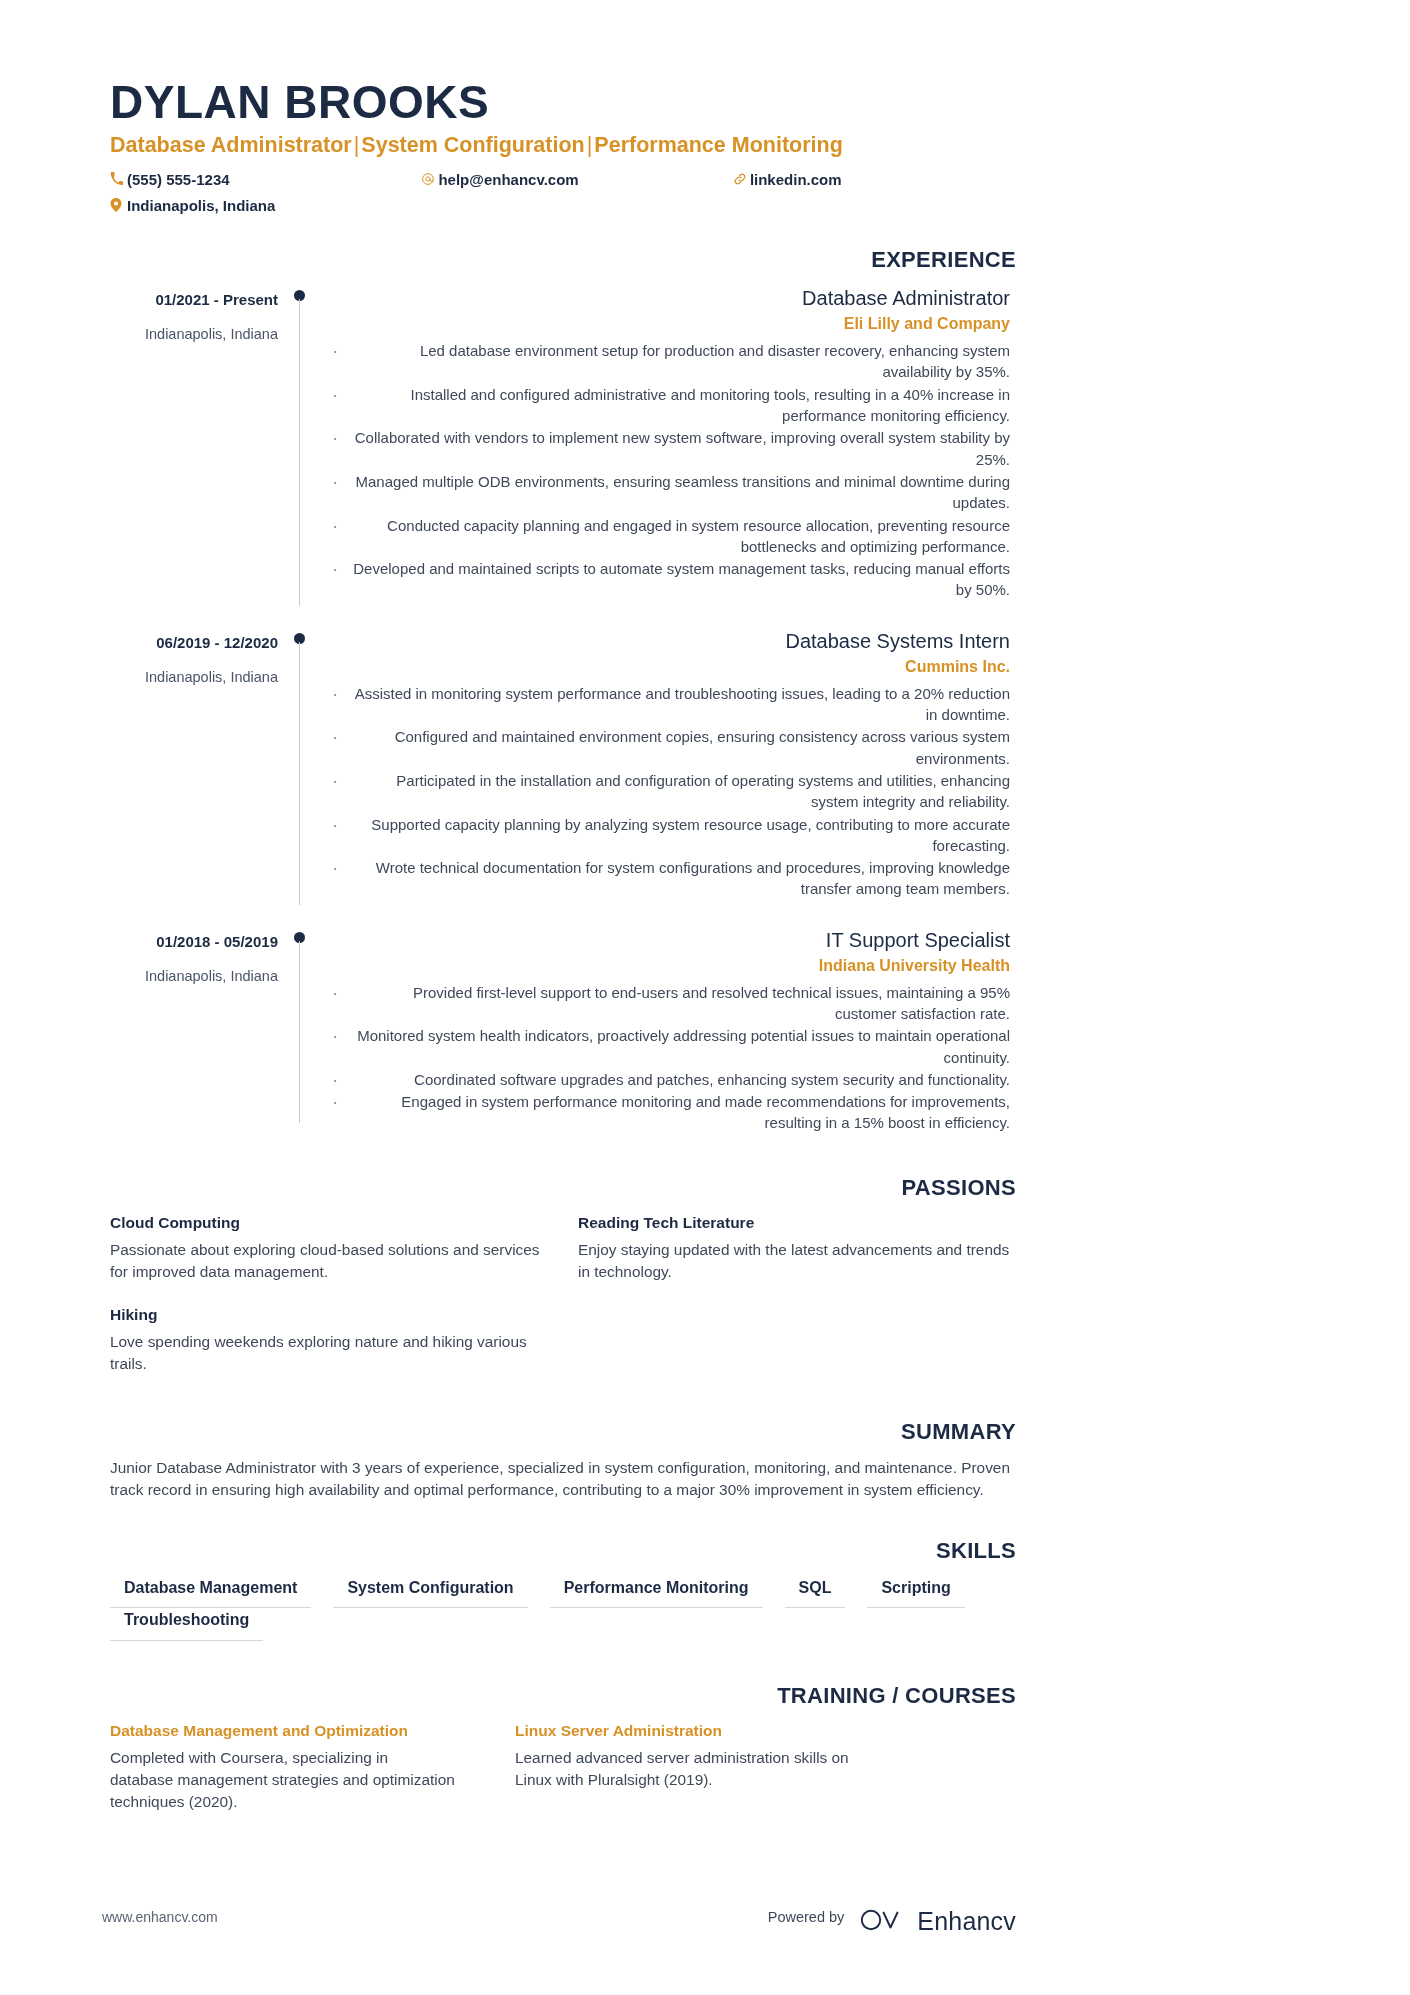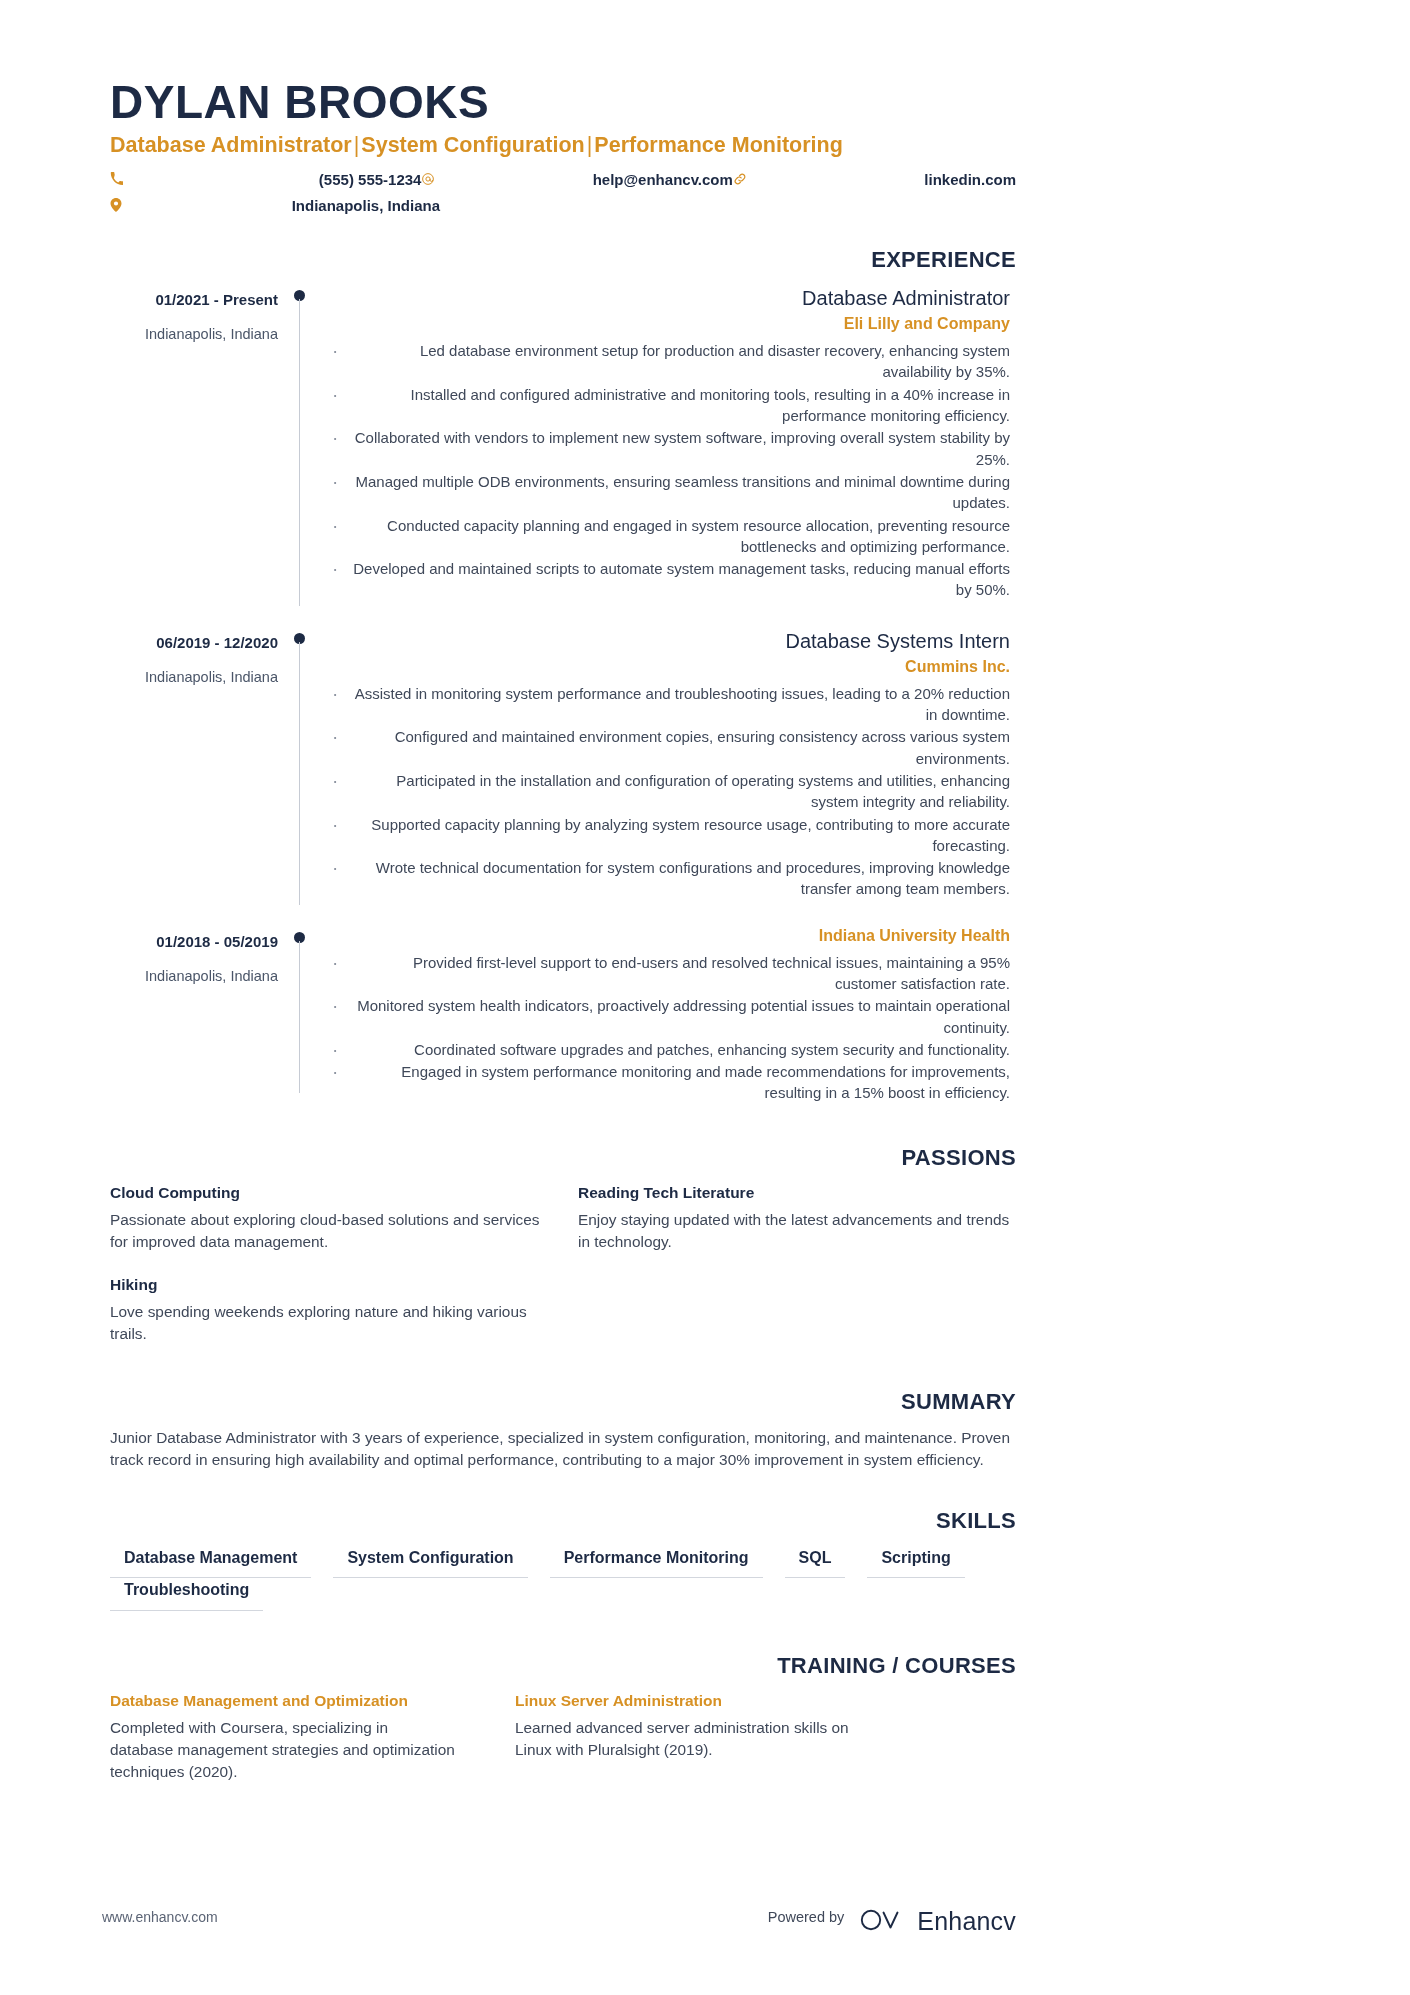--- a/index.html
+++ b/index.html
@@ -46,21 +46,20 @@
     align-items: flex-start;
     margin-top: 2px;
   }
   .contact-item {
     display: flex;
     align-items: flex-start;
     font-size: 15px;
     font-weight: bold;
     color: #1d2a44;
     line-height: 1.5;
-    justify-content: space-between;
   }
   .contact-item .ci-icon {
     color: #d79124;
     width: 17px;
     min-width: 17px;
     display: inline-block;
     font-size: 14px;
     line-height: 1.5;
   }
   .contact-item .ci-icon svg { display: block; margin-top: 3px; }
@@ -372,20 +371,21 @@
     <div class="exp-entry">
       <div class="exp-left">
         <div class="exp-date">01/2018 - 05/2019</div>
         <div class="exp-loc">Indianapolis, Indiana</div>
       </div>
       <div class="exp-rail">
         <span class="dot"></span>
         <span class="line"></span>
       </div>
       <div class="exp-body">
+        <div class="exp-role">IT Support Specialist</div>
         <div class="exp-company">Indiana University Health</div>
         <ul class="bullets">
           <li>Provided first-level support to end-users and resolved technical issues, maintaining a 95% customer satisfaction rate.</li>
           <li>Monitored system health indicators, proactively addressing potential issues to maintain operational continuity.</li>
           <li>Coordinated software upgrades and patches, enhancing system security and functionality.</li>
           <li>Engaged in system performance monitoring and made recommendations for improvements, resulting in a 15% boost in efficiency.</li>
         </ul>
       </div>
     </div>
   </div>

